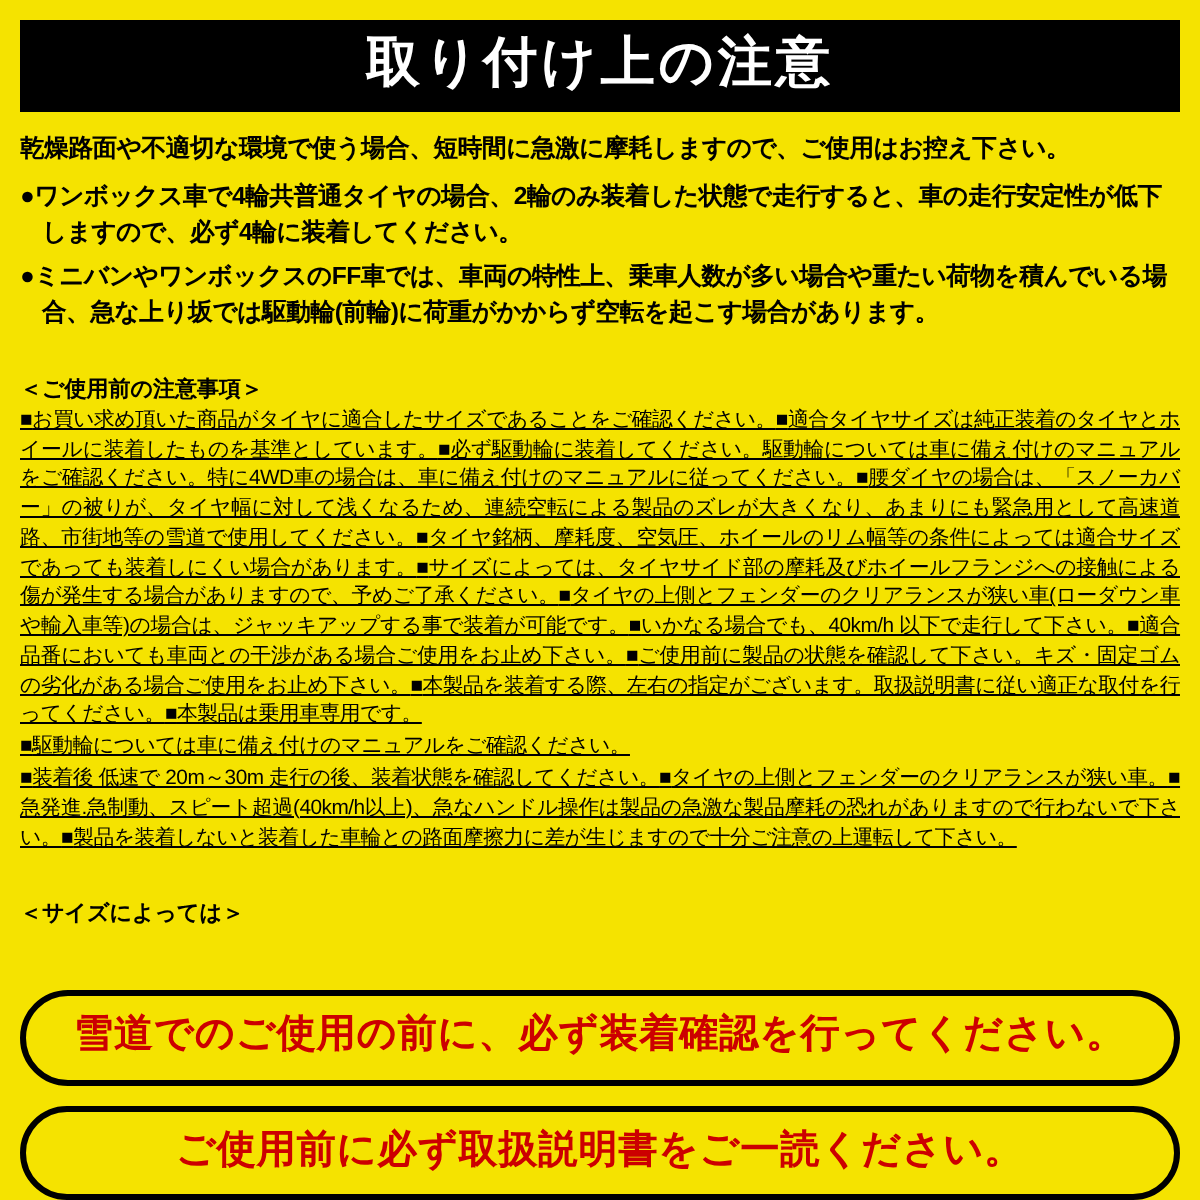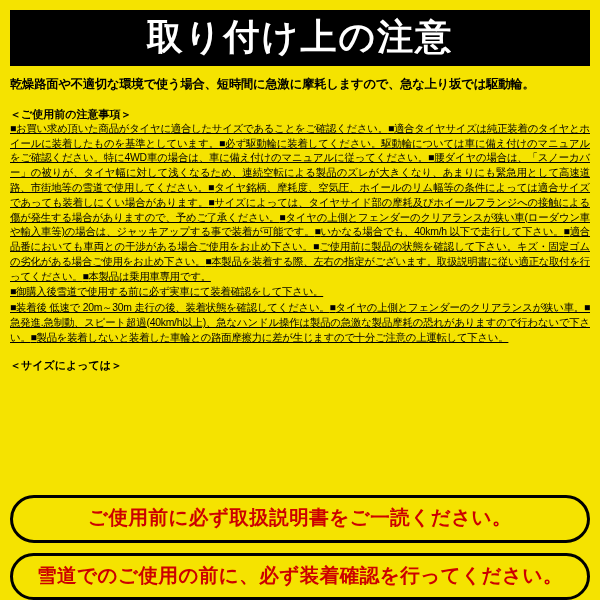--- a/index.html
+++ b/index.html
@@ -20,21 +20,21 @@
     box-sizing: border-box;
     background: #f5e300;
   }
   
   .header {
     margin: 10px 10px 0 10px;
     background: #000000;
     color: #ffffff;
     text-align: center;
     padding: 7px 0 9px 0;
-    font-size: 36px;
+    font-size: 27px;
     font-weight: bold;
     letter-spacing: 2px;
     line-height: 1.1;
   }
   
   .content {
     margin: 9px 10px 0 10px;
     color: #000000;
   }
   .lead {
@@ -54,21 +54,21 @@
     margin: 0 0 3px 0;
     text-indent: 0;
     padding-left: 11px;
   }
   .bullets p .mk {
     margin-left: -11px;
   }
   .sec-title {
     font-size: 11px;
     font-weight: bold;
-    margin-top: 13px;
+    margin-top: 23px;
     margin-bottom: 1px;
     line-height: 1.3;
   }
   .sec-body {
     font-size: 10.4px;
     line-height: 1.42;
     text-align: justify;
     letter-spacing: -0.25px;
   }
   .sec-body .itm {
@@ -104,42 +104,46 @@
 </head>
 <body>
 
 <div class="page">
 
   <div class="header">取り付け上の注意</div>
 
   <div class="content">
 
     <div class="lead">
-      <div>乾燥路面や不適切な環境で使う場合、短時間に急激に摩耗しますので、急な上り坂では駆動輪。</div>
+      <div>乾燥路面や不適切な環境で使う場合、短時間に急激に摩耗しますので、ご使用はお控え下さい。</div>
     </div>
 
+    <div class="bullets">
+      <p><span class="mk">●</span><span>ワンボックス車で4輪共普通タイヤの場合、2輪のみ装着した状態で走行すると、車の走行安定性が低下しますので、必ず4輪に装着してください。</span></p>
+      <p><span class="mk">●</span><span>ミニバンやワンボックスのFF車では、車両の特性上、乗車人数が多い場合や重たい荷物を積んでいる場合、急な上り坂では駆動輪(前輪)に荷重がかからず空転を起こす場合があります。</span></p>
+    </div>
 
     <div class="sec-title">＜ご使用前の注意事項＞</div>
     <div class="sec-body">
       <p>
         <span class="itm">■</span><span>お買い求め頂いた商品がタイヤに適合したサイズであることをご確認ください。</span><span class="itm">■</span><span>適合タイヤサイズは純正装着のタイヤとホイールに装着したものを基準としています。</span><span class="itm">■</span><span>必ず駆動輪に装着してください。駆動輪については車に備え付けのマニュアルをご確認ください。特に4WD車の場合は、車に備え付けのマニュアルに従ってください。</span><span class="itm">■</span><span>腰ダイヤの場合は、「スノーカバー」の被りが、タイヤ幅に対して浅くなるため、連続空転による製品のズレが大きくなり、あまりにも緊急用として高速道路、市街地等の雪道で使用してください。</span><span class="itm">■</span><span>タイヤ銘柄、摩耗度、空気圧、ホイールのリム幅等の条件によっては適合サイズであっても装着しにくい場合があります。</span><span class="itm">■</span><span>サイズによっては、タイヤサイド部の摩耗及びホイールフランジへの接触による傷が発生する場合がありますので、予めご了承ください。</span><span class="itm">■</span><span>タイヤの上側とフェンダーのクリアランスが狭い車(ローダウン車や輸入車等)の場合は、ジャッキアップする事で装着が可能です。</span><span class="itm">■</span><span>いかなる場合でも、40km/h 以下で走行して下さい。</span><span class="itm">■</span><span>適合品番においても車両との干渉がある場合ご使用をお止め下さい。</span><span class="itm">■</span><span>ご使用前に製品の状態を確認して下さい。キズ・固定ゴムの劣化がある場合ご使用をお止め下さい。</span><span class="itm">■</span><span>本製品を装着する際、左右の指定がございます。取扱説明書に従い適正な取付を行ってください。</span><span class="itm">■</span><span>本製品は乗用車専用です。</span>
       </p>
       <p>
-        <span class="itm">■</span><span>御購入後雪道で使用する前に必ず実車にて装着確認をして下さい。</span>
+        <span class="itm">■</span><span>駆動輪については車に備え付けのマニュアルをご確認ください。</span>
       </p>
     </div>
 
     <div class="sec-body">
       <p>
         <span class="itm">■</span><span>装着後 低速で 20m～30m 走行の後、装着状態を確認してください。</span><span class="itm">■</span><span>タイヤの上側とフェンダーのクリアランスが狭い車。</span><span class="itm">■</span><span>急発進.急制動、スピート超過(40km/h以上)、急なハンドル操作は製品の急激な製品摩耗の恐れがありますので行わないで下さい。</span><span class="itm">■</span><span>製品を装着しないと装着した車輪との路面摩擦力に差が生じますので十分ご注意の上運転して下さい。</span>
       </p>
     </div>
 
     <div class="sec-title">＜サイズによっては＞</div>
 
   </div>
 
   <div class="callouts">
+    <div class="callout">雪道でのご使用の前に、必ず装着確認を行ってください。</div>
     <div class="callout">ご使用前に必ず取扱説明書をご一読ください。</div>
-    <div class="callout">雪道でのご使用の前に、必ず装着確認を行ってください。</div>
   </div>
 
 </div>
 
 </body></html>

